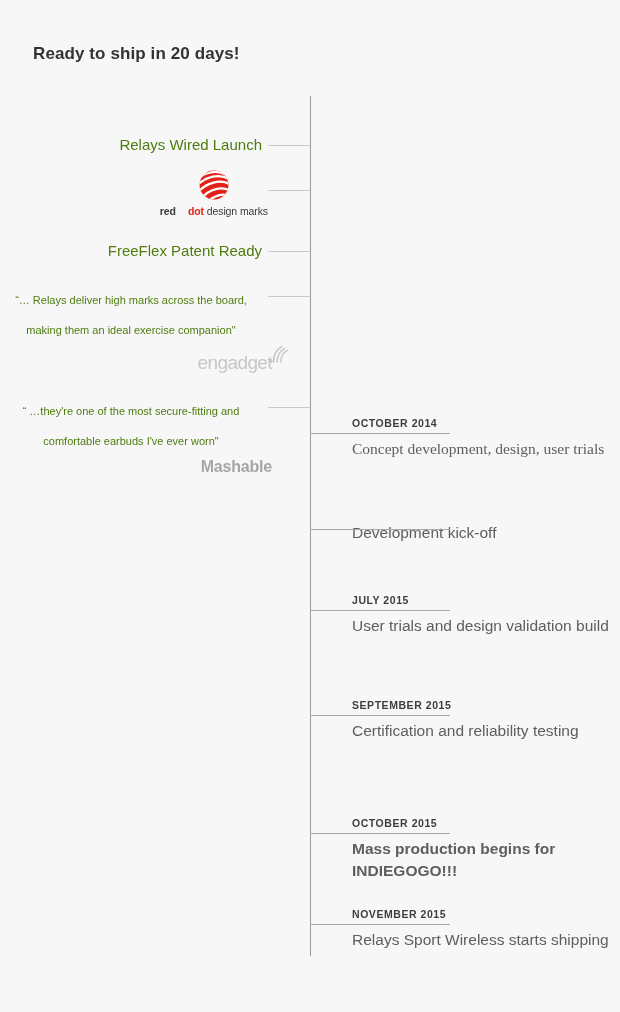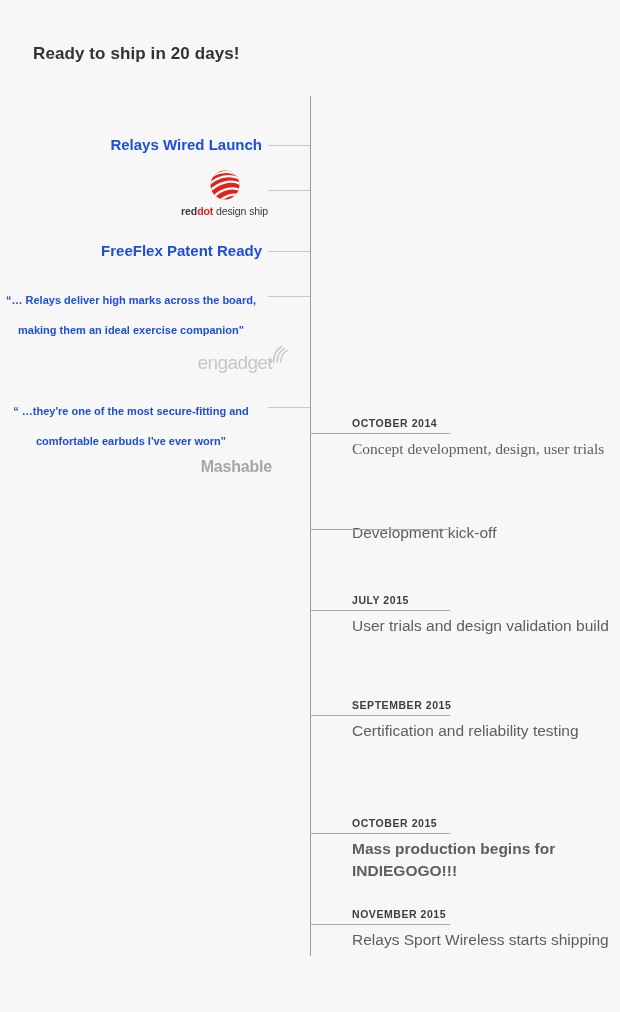--- a/index.html
+++ b/index.html
@@ -56,22 +56,22 @@
     right: 0px;
     width: 310px;
     text-align: right;
   }
 
   .press-text {
     display: block;
     padding-right: 48px;
     font-size: 15px;
     line-height: 21px;
-    color: #1d4ed8;
-    font-weight: bold;
+    color: #4d7c0f;
+    font-weight: normal;
   }
 
   .press-text.small {
     font-size: 11px;
     line-height: 30px;
     text-align: center;
   }
 
   
   .press-connector {
@@ -104,21 +104,21 @@
   }
 
   .reddot-wordmark {
     display: block;
     font-size: 10.5px;
     font-weight: bold;
     color: #3a3a3a;
     letter-spacing: -0.1px;
     white-space: nowrap;
   }
-  .reddot-wordmark .dot { color: #e2231a; }
+  .reddot-wordmark .dot { color: #e2231a; padding-left: 12px; }
   .reddot-wordmark .rest { font-weight: normal; color: #3a3a3a; }
 
   
   .engadget-block {
     position: absolute;
     right: 0px;
     width: 310px;
     text-align: right;
   }
   .engadget-inner {
@@ -228,21 +228,21 @@
           <circle cx="20" cy="20" r="17" fill="#e2231a"></circle>
           <g clip-path="url(#rdClip)" fill="none" stroke="#ffffff" stroke-width="2.6" stroke-linecap="round">
             <path d="M -2 16 C 8 4, 24 2, 34 8"></path>
             <path d="M -2 23 C 8 10, 26 6, 38 13"></path>
             <path d="M 0 30 C 10 17, 28 12, 40 20"></path>
             <path d="M 5 36 C 14 25, 30 20, 41 28"></path>
             <path d="M 13 40 C 20 32, 32 28, 42 35"></path>
             <path d="M 24 42 C 28 38, 36 36, 43 40"></path>
           </g>
         </svg>
-        <span class="reddot-wordmark"><span>red</span><span class="dot">dot</span><span class="rest"> design ship</span></span>
+        <span class="reddot-wordmark"><span>red</span><span class="dot">dot</span><span class="rest"> design marks</span></span>
       </span>
     </div>
     <div class="press-connector" style="top:190px;"></div>
 
     <div class="press-item" style="top:240px;">
       <span class="press-text">FreeFlex Patent Ready</span>
     </div>
     <div class="press-connector" style="top:251px;"></div>
 
     <div class="press-item" style="top:285px;">

